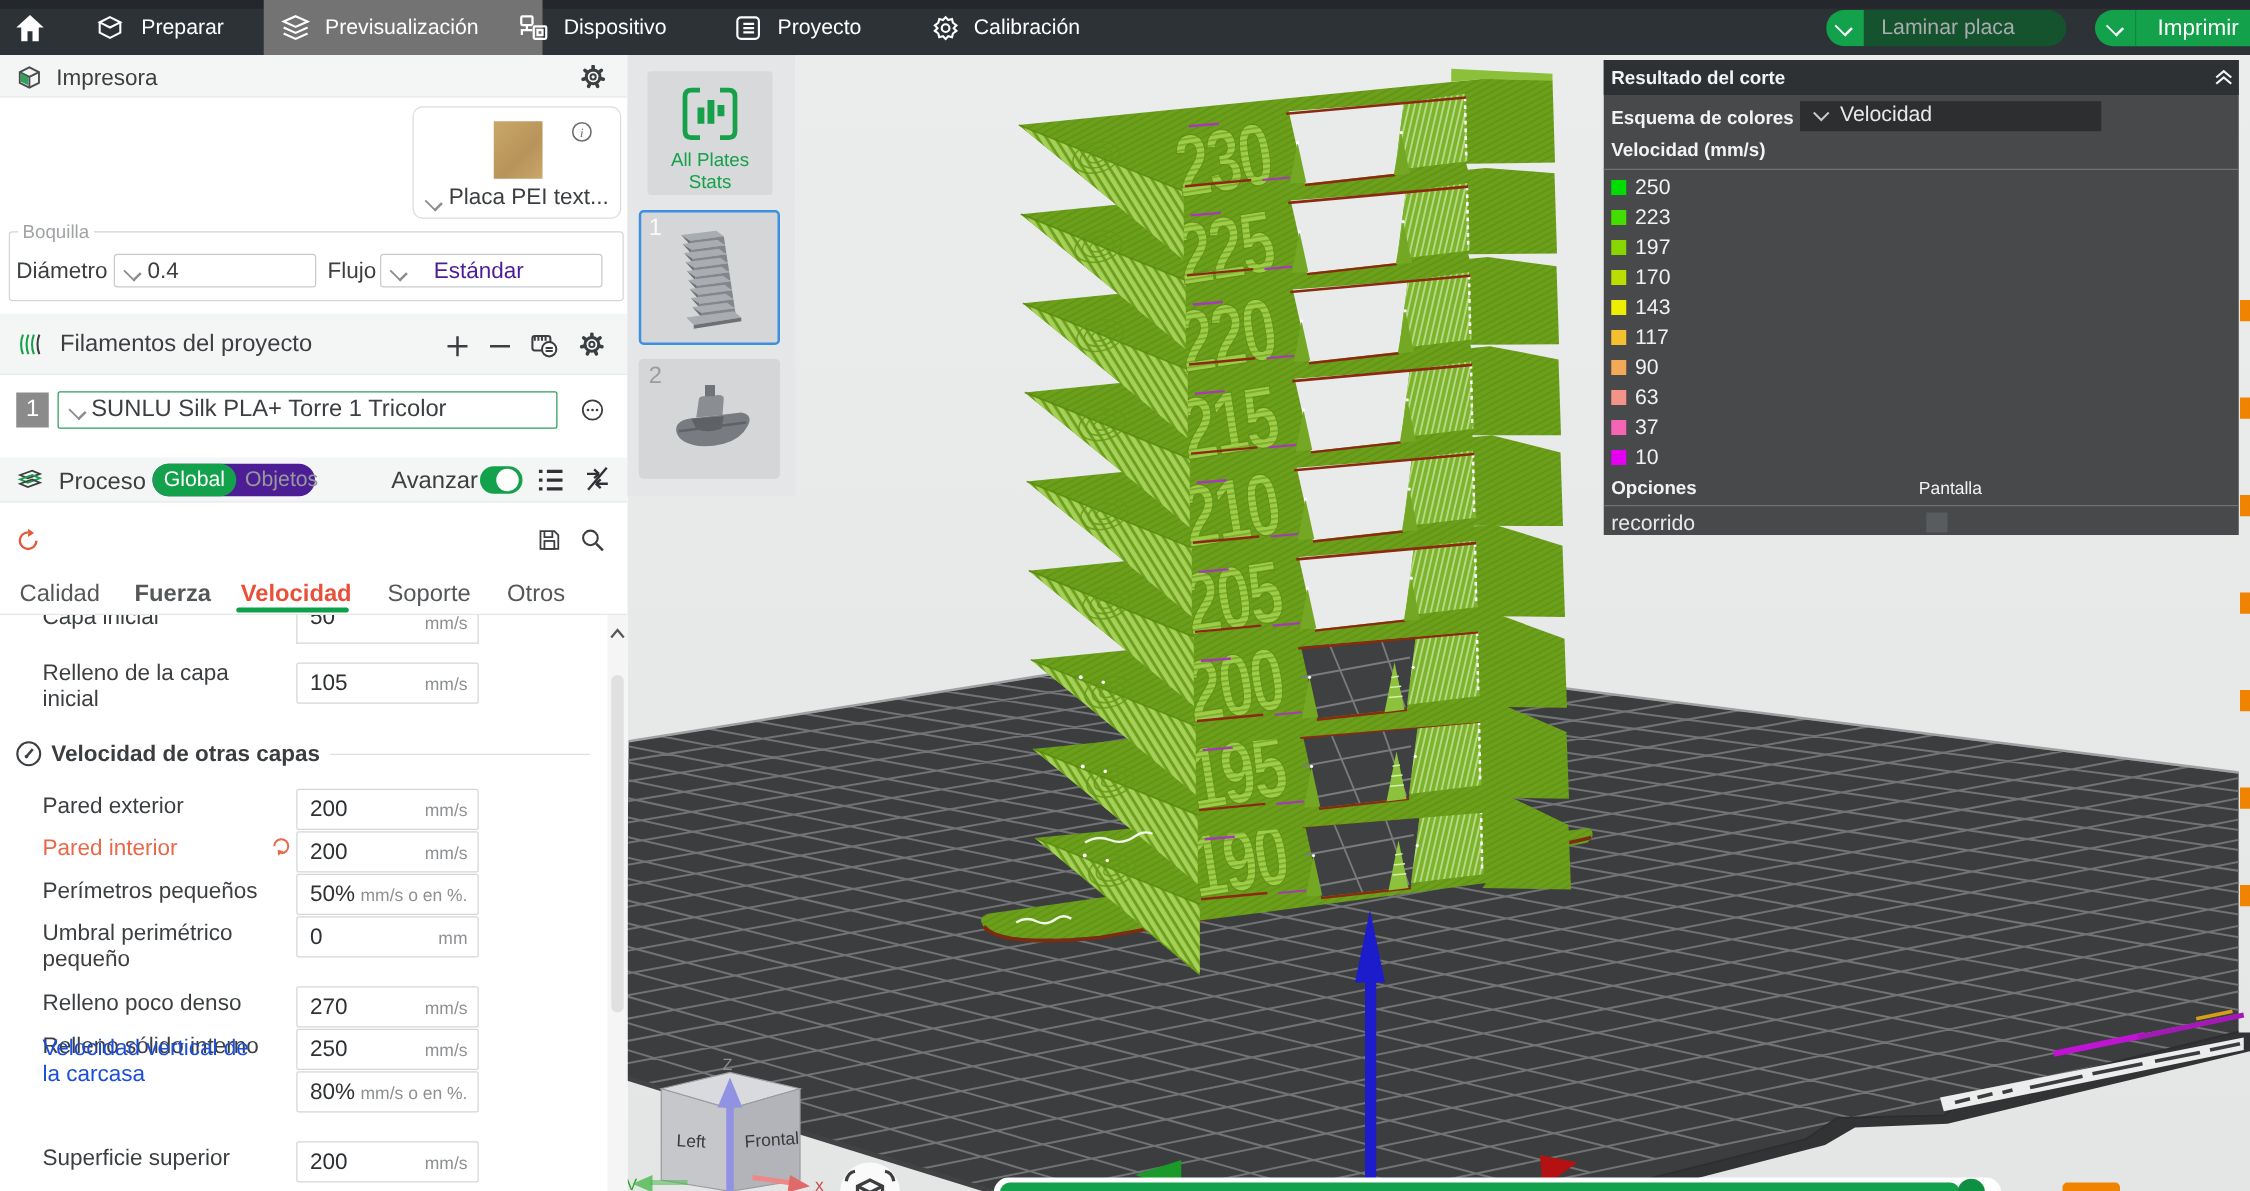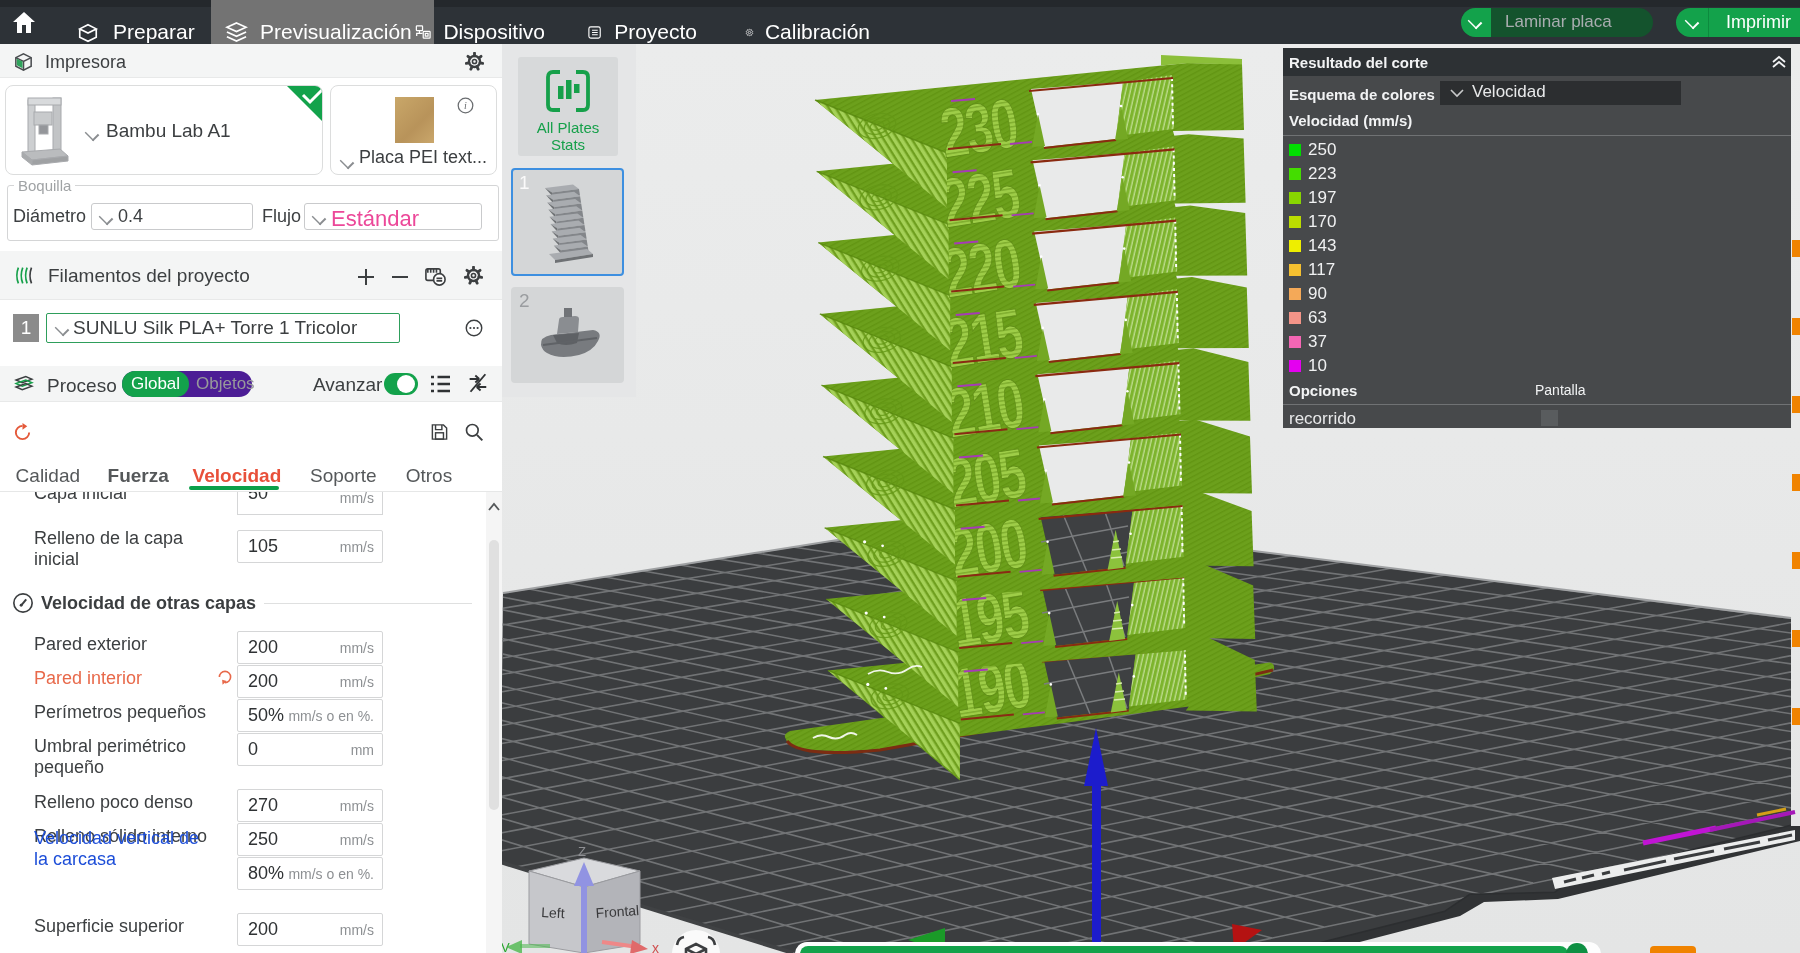--- a/index.html
+++ b/index.html
@@ -1,18 +1,18 @@
 <!DOCTYPE html>
 <html><head><meta charset="utf-8"><style>
 *{margin:0;padding:0;box-sizing:border-box}
 html,body{width:1800px;height:953px;overflow:hidden;font-family:"Liberation Sans",sans-serif;background:#fff}
 .abs{position:absolute}
 #topbar{position:absolute;left:0;top:0;width:1800px;height:44px;background:#2d3237}
 #topbar .darktop{position:absolute;left:0;top:0;width:1800px;height:7px;background:#24282c}
-.tab{position:absolute;top:0;height:44px;display:flex;align-items:flex-end;color:#fff;font-size:21px}
+.tab{position:absolute;top:0;height:44px;display:flex;align-items:center;color:#fff;font-size:17px}
 #viewport{position:absolute;left:500px;top:44px}
 #lpanel{position:absolute;left:0;top:44px;width:502px;height:909px;background:#fff}
 .hdr{position:absolute;left:0;width:502px;background:#f4f5f5;border-bottom:1px solid #e8e9e9}
 .lbl{color:#3c3f41;font-size:18px}
 .box{position:absolute;border:1px solid #c9cacc;border-radius:3px;background:#fff}
 .chev{display:inline-block;width:12px;height:12px;border-right:2px solid #8a8d90;border-bottom:2px solid #8a8d90;transform:rotate(45deg) scale(1,.72);margin-right:6px}
 .vbox{position:absolute;left:237px;width:146px;height:33px;border:1px solid #d5d6d7;border-radius:2px;background:#fff;display:flex;align-items:center}
 .vbox .v{font-size:18px;color:#2f3234;margin-left:10px}
 .vbox .u{position:absolute;right:8px;color:#8d9093;font-size:14px}
 .rowlbl{position:absolute;left:34px;font-size:18px;color:#3c3f41;line-height:21px}
@@ -441,61 +441,41 @@
       <g stroke="#3c3f41" stroke-width="3.6" stroke-linecap="round">
         <line x1="12.0" y1="4.8" x2="12.0" y2="1.4"></line>
         <line x1="17.6" y1="7.5" x2="20.3" y2="5.4"></line>
         <line x1="19.0" y1="13.6" x2="22.3" y2="14.4"></line>
         <line x1="15.1" y1="18.5" x2="16.6" y2="21.6"></line>
         <line x1="8.9" y1="18.5" x2="7.4" y2="21.6"></line>
         <line x1="5.0" y1="13.6" x2="1.7" y2="14.4"></line>
         <line x1="6.4" y1="7.5" x2="3.7" y2="5.4"></line>
       </g>
     </svg>
-    <div class="abs" style="left:5px;top:41px;width:318px;height:90px;border:1px solid #dcdddd;border-radius:8px;overflow:hidden">
-      <svg cla<svg="" class="abs" style="left:14px;top:10px" width="50" height="70" viewBox="0 0 50 70">
-        <g stroke="#a8aaad" stroke-width="1" fill="#d3d5d7">
-<rect x="8" y="4" width="7" height="52" fill="#cdcfd1"></rect>
-          <rect x="33" y="2" width="8" height="52" fill="#c2c4c6"></rect>
-<rect x="8" y="2" width="33" height="7" fill="#d8dadc"></rect>
-<rect x="14" y="16" width="18" height="13" fill="#c8cacc"></rect>
-          <rect x="19" y="29" width="9" height="9" fill="#94969a"></rect>
-<path d="M2 56 L40 53 L48 60 L12 64 Z" fill="#babcbe"></path>
-          <path d="M2 56 L2 61 L12 69 L12 64 Z" fill="#a8aaac"></path>
-          <path d="M12 64 L48 60 L48 65 L12 69 Z" fill="#9fa1a3"></path>
-</g>
-      </svg>
-      <span class="chev" style="position:absolute;left:80px;top:42px"></span>
-      <span class="abs" style="left:100px;top:34px;font-size:19px;color:#3c3f41">Bambu Lab A1</span>
-      <svg class="abs" style="left:280px;top:-1px" width="38" height="38" viewBox="0 0 38 38">
-        <polygon points="0,0 38,0 38,38" fill="#13a24b"></polygon>
-        <path d="M17 10 L24 17 L36 5" stroke="#fff" stroke-width="3" fill="none"></path>
-      </svg>
-    </div>
     <div class="abs" style="left:330px;top:41px;width:167px;height:90px;border:1px solid #dcdddd;border-radius:8px">
       <div class="abs" style="left:64px;top:11px;width:39px;height:46px;background:linear-gradient(135deg,#c9a769,#b8935a 60%,#caa76b)"></div>
       <svg class="abs" style="left:126px;top:11px" width="17" height="17" viewBox="0 0 20 20">
         <circle cx="10" cy="10" r="8.6" fill="none" stroke="#6a6d70" stroke-width="1.5"></circle>
         <text x="10" y="14.5" font-size="12" fill="#6a6d70" text-anchor="middle" font-style="italic" font-family="Liberation Serif">i</text>
       </svg>
       <span class="chev" style="position:absolute;left:10px;top:70px"></span>
       <span class="abs" style="left:28px;top:61px;font-size:18px;color:#3c3f41">Placa PEI text...</span>
     </div>
     <fieldset class="abs" style="left:7px;top:133px;width:492px;height:64px;border:1px solid #d4d5d6;border-radius:3px">
       <legend style="margin-left:6px;padding:0 4px;font-size:15px;color:#a0a3a5">Boquilla</legend>
     </fieldset>
     <span class="abs lbl" style="left:13px;top:162px">Diámetro</span>
     <div class="box" style="left:91px;top:159px;width:162px;height:27px">
       <span class="chev" style="position:absolute;left:8px;top:8px"></span>
       <span class="abs" style="left:26px;top:2px;font-size:18px;color:#3c3f41">0.4</span>
     </div>
     <span class="abs lbl" style="left:262px;top:162px">Flujo</span>
     <div class="box" style="left:304px;top:159px;width:178px;height:27px">
       <span class="chev" style="position:absolute;left:8px;top:8px"></span>
-      <span class="abs" style="left:26px;top:2px;font-size:22px;color:#ec4899">Estándar</span>
+      <span class="abs" style="left:42px;top:2px;font-size:18px;color:#4c1d95">Estándar</span>
     </div>
     <div class="hdr" style="top:207px;height:49px"></div>
     <svg class="abs" style="left:14px;top:221px" width="21" height="21" viewBox="0 0 24 24">
       <g fill="none" stroke="#16a04a" stroke-width="1.9">
         <path d="M5 3 Q1.5 12 5 21"></path>
         <path d="M10 3 Q6.5 12 10 21"></path>
         <path d="M15 3 Q11.5 12 15 21"></path>
       </g>
       <path d="M20 3 Q16.5 12 20 21" fill="none" stroke="#3c3f41" stroke-width="1.9"></path>
     </svg>
@@ -521,21 +501,21 @@
         <line x1="12.0" y1="4.8" x2="12.0" y2="1.4"></line>
         <line x1="17.6" y1="7.5" x2="20.3" y2="5.4"></line>
         <line x1="19.0" y1="13.6" x2="22.3" y2="14.4"></line>
         <line x1="15.1" y1="18.5" x2="16.6" y2="21.6"></line>
         <line x1="8.9" y1="18.5" x2="7.4" y2="21.6"></line>
         <line x1="5.0" y1="13.6" x2="1.7" y2="14.4"></line>
         <line x1="6.4" y1="7.5" x2="3.7" y2="5.4"></line>
       </g>
     </svg>
     <div class="abs" style="left:13px;top:270px;width:26px;height:28px;background:#8b8b8b;color:#fff;font-size:19px;text-align:center;line-height:28px">1</div>
-    <div class="abs" style="left:46px;top:269px;width:354px;height:30px;border:1px solid #2e9e5b;border-radius:2px">
+    <div class="abs" style="left:46px;top:269px;width:400px;height:30px;border:1px solid #2e9e5b;border-radius:2px">
       <span class="chev" style="position:absolute;left:9px;top:9px"></span>
       <span class="abs" style="left:26px;top:3px;font-size:19px;color:#3c3f41">SUNLU Silk PLA+ Torre 1 Tricolor</span>
     </div>
     <svg class="abs" style="left:465px;top:275px" width="18" height="18" viewBox="0 0 20 20">
       <circle cx="10" cy="10" r="8.6" fill="none" stroke="#3c3f41" stroke-width="1.6"></circle>
       <circle cx="6" cy="10" r="1.2" fill="#3c3f41"></circle>
       <circle cx="10" cy="10" r="1.2" fill="#3c3f41"></circle>
       <circle cx="14" cy="10" r="1.2" fill="#3c3f41"></circle>
     </svg>
     <div class="hdr" style="top:322px;height:36px"></div>

